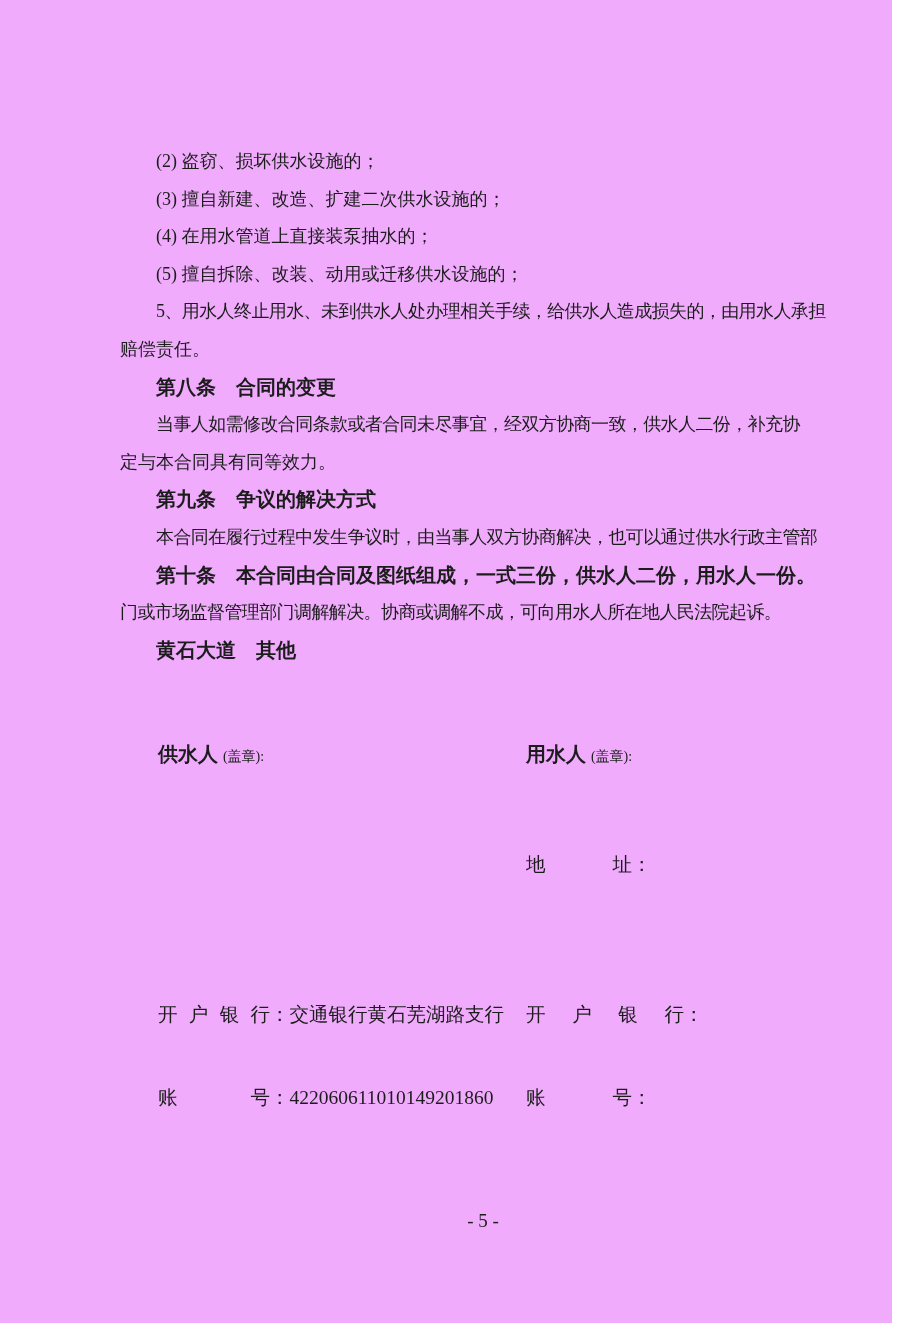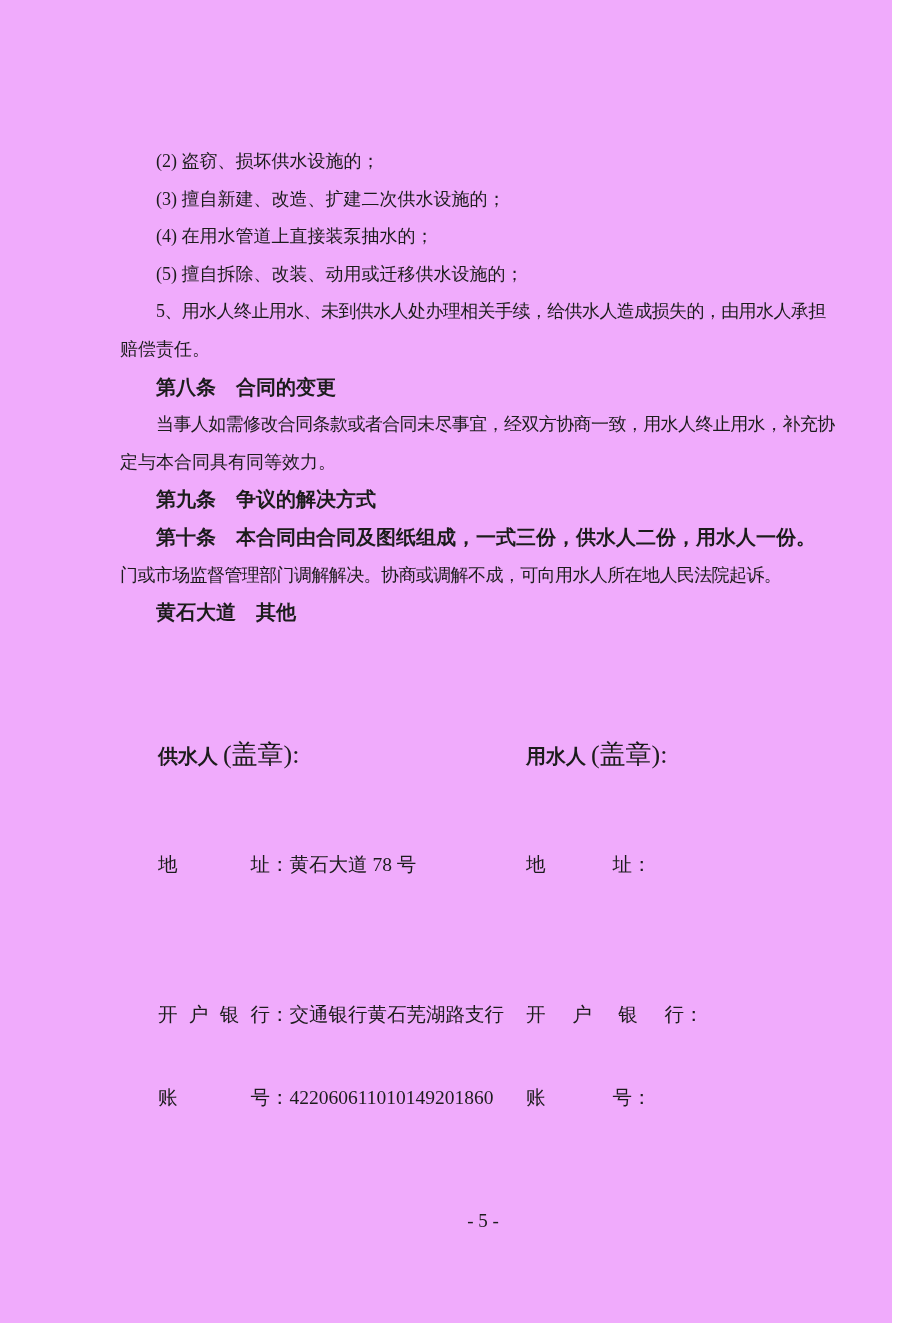--- a/index.html
+++ b/index.html
@@ -38,21 +38,21 @@
     line-height: 27px;
     white-space: nowrap;
   }
   .cell-left  { position: absolute; left: 158px; }
   .cell-right { position: absolute; left: 526px; }
   .party-title {
     font-family: "Liberation Sans", "DejaVu Sans", sans-serif;
     font-weight: 700;
     font-size: 20px;
   }
-  .seal { font-size: 26px; }
+  .seal { font-size: 14px; }
   .lbl {
     display: inline-block;
     text-align: justify;
     text-align-last: justify;
     vertical-align: top;
   }
   .w-l { width: 112px; }
   .w-r { width: 106px; }
   .w-rb { width: 158px; }
   .footer {
@@ -72,43 +72,41 @@
 <div class="page">
 
   <div class="body-text">
     <div class="line indent">(2) 盗窃、损坏供水设施的；</div>
     <div class="line indent">(3) 擅自新建、改造、扩建二次供水设施的；</div>
     <div class="line indent">(4) 在用水管道上直接装泵抽水的；</div>
     <div class="line indent">(5) 擅自拆除、改装、动用或迁移供水设施的；</div>
     <div class="line indent tight">5、用水人终止用水、未到供水人处办理相关手续，给供水人造成损失的，由用水人承担</div>
     <div class="line">赔偿责任。</div>
     <div class="line indent heading">第八条　合同的变更</div>
-    <div class="line indent tight">当事人如需修改合同条款或者合同未尽事宜，经双方协商一致，用水人终止用水，补充协</div>
+    <div class="line indent tight">当事人如需修改合同条款或者合同未尽事宜，经双方协商一致，供水人二份，补充协</div>
     <div class="line">定与本合同具有同等效力。</div>
     <div class="line indent heading">第九条　争议的解决方式</div>
+    <div class="line indent tight">本合同在履行过程中发生争议时，由当事人双方协商解决，也可以通过供水行政主管部</div>
     <div class="line indent heading">第十条　本合同由合同及图纸组成，一式三份，供水人二份，用水人一份。</div>
     <div class="line tight">门或市场监督管理部门调解解决。协商或调解不成，可向用水人所在地人民法院起诉。</div>
     <div class="line indent heading">黄石大道　其他</div>
   </div>
 
   <div class="sig-row" style="top:741px">
     <span class="cell-left">
       <span class="party-title">供水人</span>
       <span class="seal">(盖章):</span>
     </span>
     <span class="cell-right">
       <span class="party-title">用水人</span>
       <span class="seal">(盖章):</span>
     </span>
   </div>
 
   <div class="sig-row" style="top:851px">
-    <span class="cell-left">
-      <span class="lbl w-l">地址</span><span>：</span><span class="val">黄石大道 78 号</span>
-    </span>
     <span class="cell-right">
       <span class="lbl w-r">地址</span><span>：</span><span class="val"></span>
     </span>
   </div>
 
 
   <div class="sig-row" style="top:1001px">
     <span class="cell-left">
       <span class="lbl w-l">开户银行</span><span>：</span><span class="val">交通银行黄石芜湖路支行</span>
     </span>

